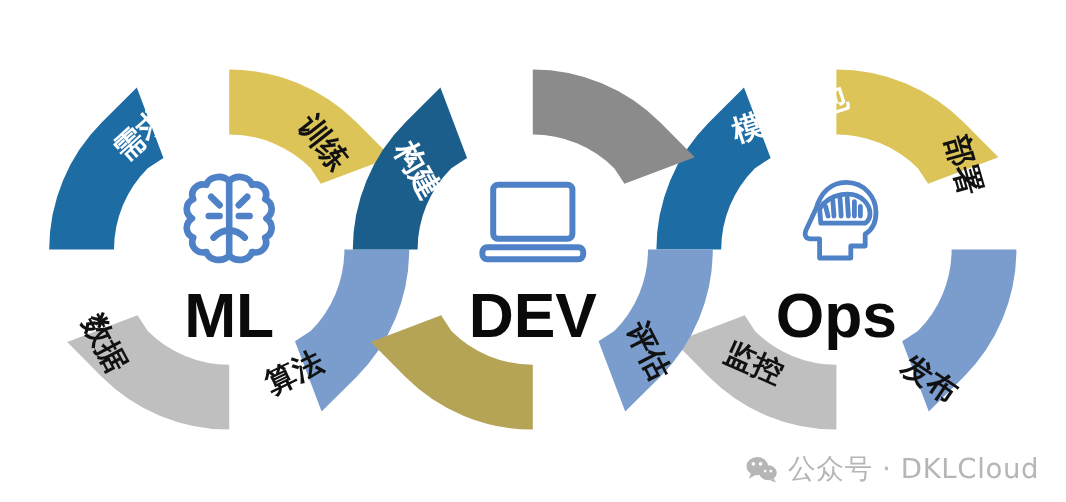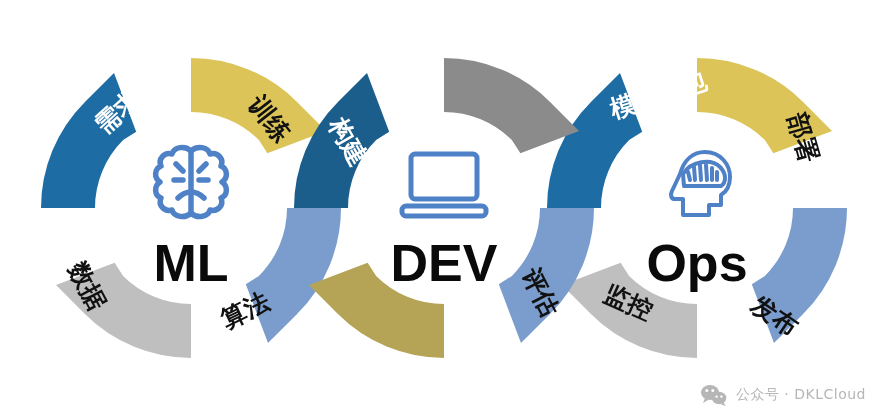--- a/index.html
+++ b/index.html
@@ -40,21 +40,21 @@
   .seg-label-light { fill: #ffffff; }
 
   #watermark {
     position: absolute;
     right: 22px;
     bottom: 12px;
     display: flex;
     align-items: center;
     gap: 9px;
     color: #b6b6b6;
-    font-size: 14px;
+    font-size: 23px;
     font-family: "DejaVu Sans", "Liberation Sans", sans-serif;
     letter-spacing: 0.5px;
     white-space: nowrap;
     user-select: none;
   }
   #watermark .wm-text { color: #b6b6b6; }
 </style>
 </head>
 <body>
 

